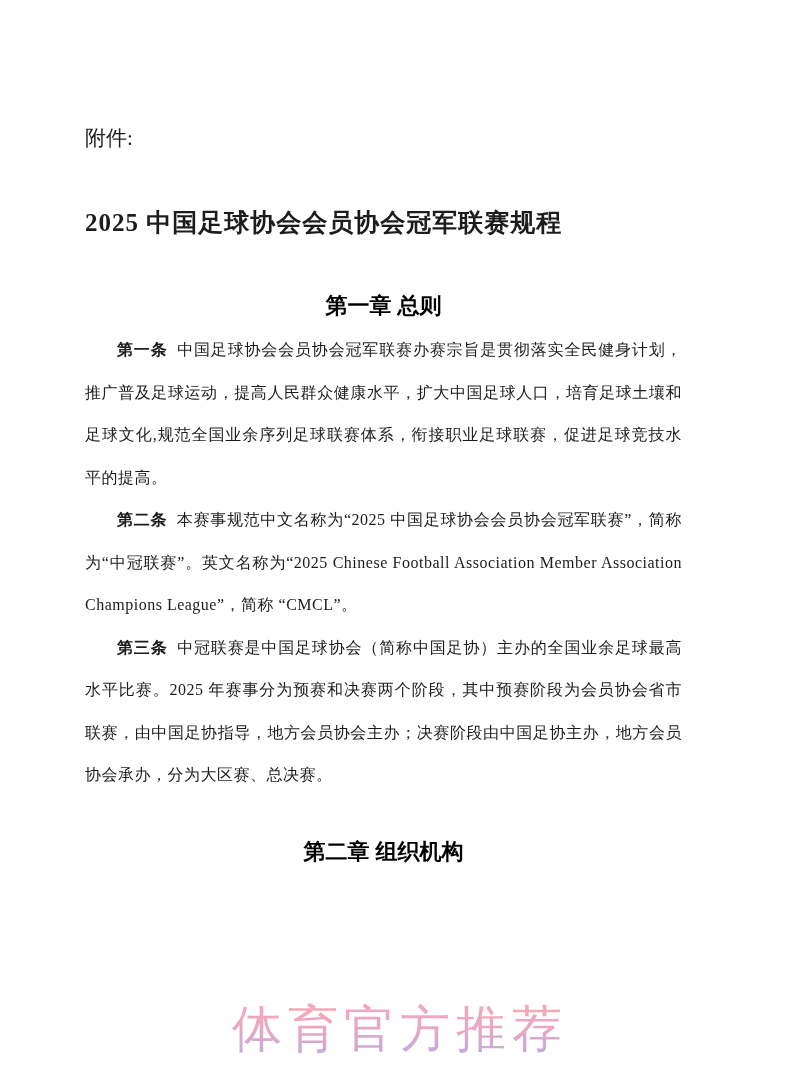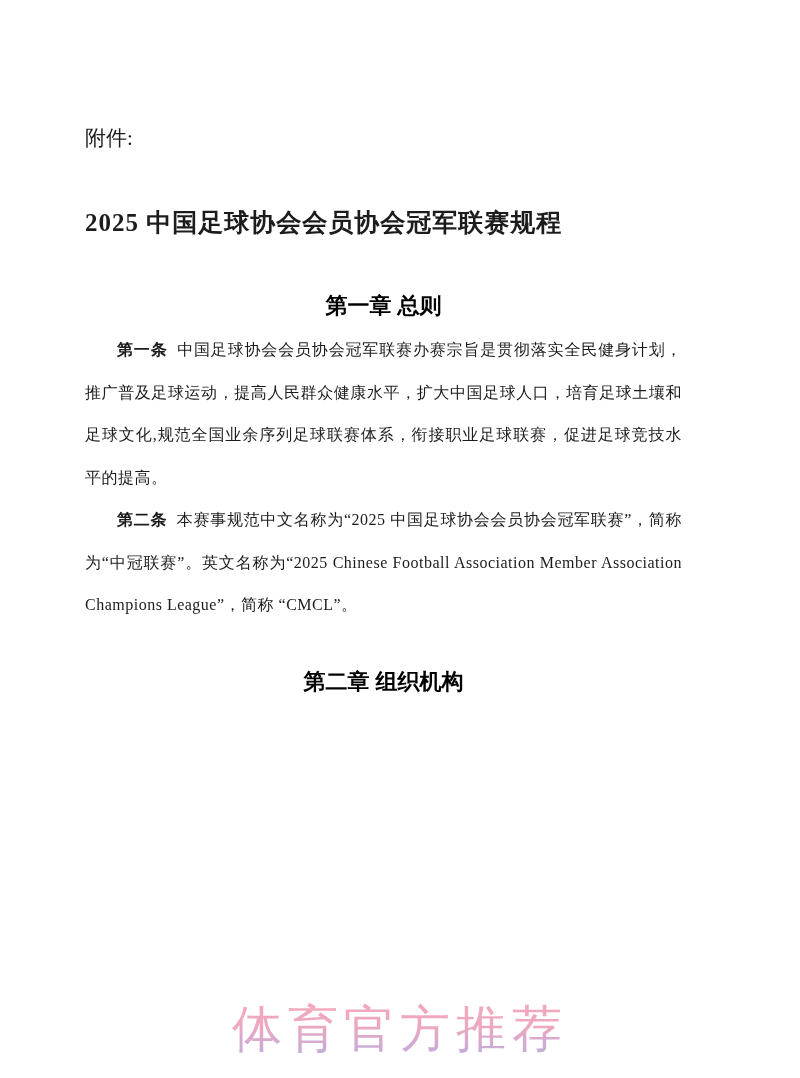--- a/index.html
+++ b/index.html
@@ -92,19 +92,22 @@
     <h2 class="chapter">第一章 总则</h2>
 
     <p class="article">
       <b class="article-label">第一条</b><span>中国足球协会会员协会冠军联赛办赛宗旨是贯彻落实全民健身计划，推广普及足球运动，提高人民群众健康水平，扩大中国足球人口，培育足球土壤和足球文化,规范全国业余序列足球联赛体系，衔接职业足球联赛，促进足球竞技水平的提高。</span>
     </p>
 
     <p class="article">
       <b class="article-label">第二条</b><span>本赛事规范中文名称为“2025 中国足球协会会员协会冠军联赛”，简称为“中冠联赛”。英文名称为“2025 Chinese Football Association Member Association Champions League”，简称 “CMCL”。</span>
     </p>
 
+    <p class="article">
+      <b class="article-label">第三条</b><span>中冠联赛是中国足球协会（简称中国足协）主办的全国业余足球最高水平比赛。2025 年赛事分为预赛和决赛两个阶段，其中预赛阶段为会员协会省市联赛，由中国足协指导，地方会员协会主办；决赛阶段由中国足协主办，地方会员协会承办，分为大区赛、总决赛。</span>
+    </p>
 
     <h2 class="chapter second">第二章 组织机构</h2>
 
   </div>
 
   <div class="watermark">体育官方推荐</div>
 </div>
 
 </body></html>

